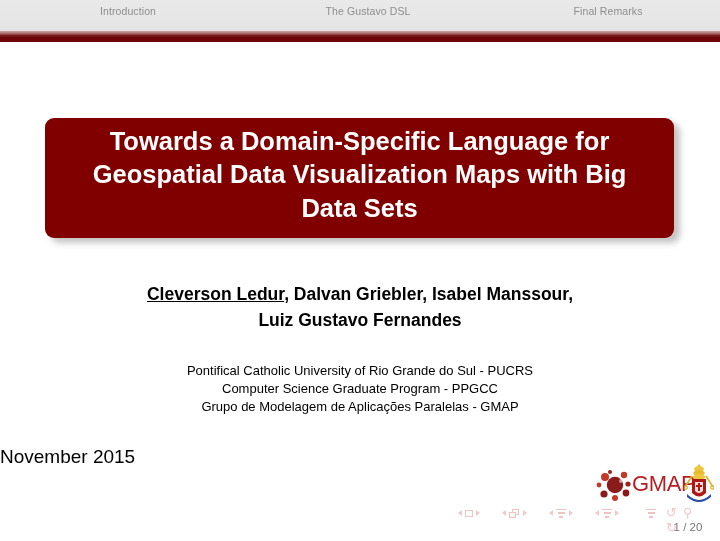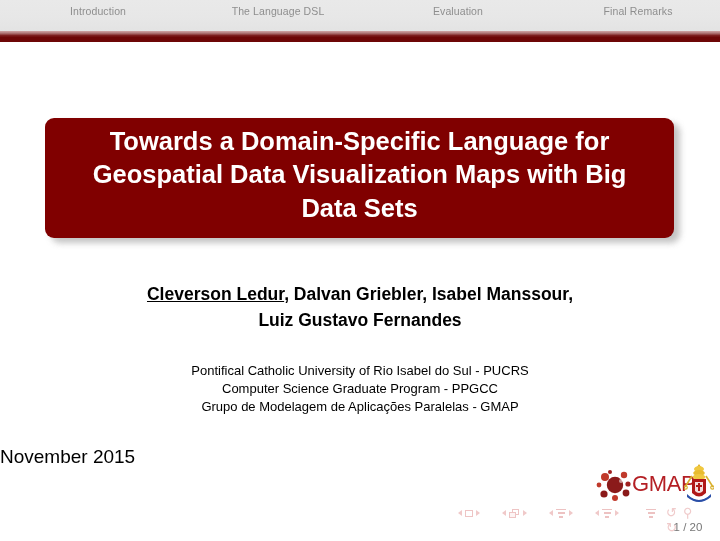--- a/index.html
+++ b/index.html
@@ -227,39 +227,38 @@
     color: #777777;
     font-family: "Liberation Sans", sans-serif;
   }
 </style>
 </head>
 <body>
 
 <div id="headbar">
   <div id="navitems">
     <div class="navitem">Introduction</div>
-    <div class="navitem">The Language DSL</div>
-    <div class="navitem">Evaluation</div>
+    <div class="navitem">The Gustavo DSL</div>
     <div class="navitem">Final Remarks</div>
   </div>
 </div>
 <div id="redbar"></div>
 
 <div id="titleshadow"></div>
 <div id="titlebox">
   <div id="titletext">Towards a Domain-Specific Language for Geospatial Data Visualization Maps with Big Data Sets</div>
 </div>
 
 <div id="authors">
   <div><span class="uline">Cleverson Ledur</span><span>, Dalvan Griebler, Isabel Manssour,</span></div>
   <div>Luiz Gustavo Fernandes</div>
 </div>
 
 <div id="affil">
-  <div>Pontifical Catholic University of Rio Isabel do Sul - PUCRS</div>
+  <div>Pontifical Catholic University of Rio Grande do Sul - PUCRS</div>
   <div>Computer Science Graduate Program - PPGCC</div>
   <div>Grupo de Modelagem de Aplicações Paralelas - GMAP</div>
 </div>
 
 <div id="date">November 2015</div>
 
 <div id="logo">
   <svg id="blob" viewBox="0 0 40 34">
     <circle cx="19" cy="17" r="8.2" fill="#8b1a1a"></circle>
     <circle cx="9" cy="9" r="4.0" fill="#c0392b"></circle>

